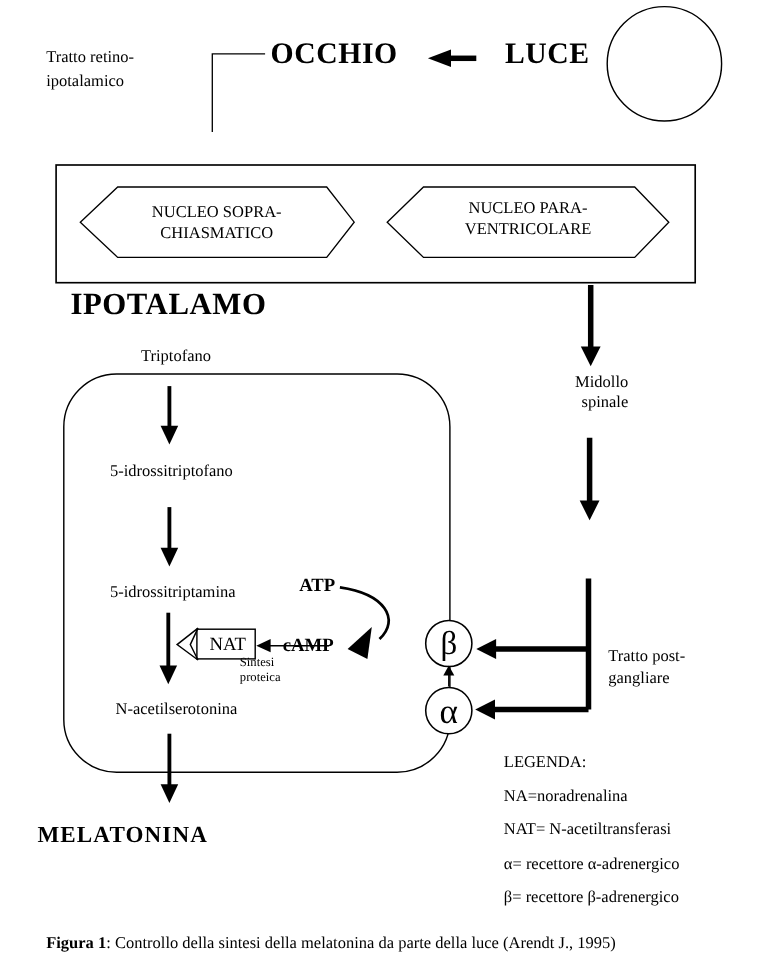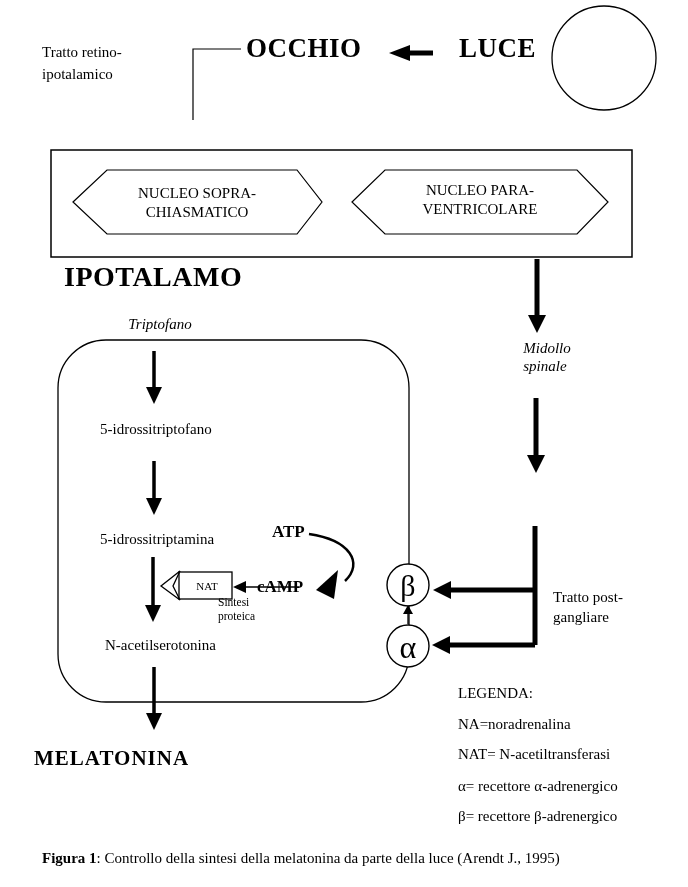--- a/index.html
+++ b/index.html
@@ -4,21 +4,21 @@
 <style>
   html,body{margin:0;padding:0;background:#fff;}
   .stage{
     position:relative;width:688px;height:887px;background:#fff;overflow:hidden;
     font-family:"Liberation Serif","DejaVu Serif",serif;color:#000;
   }
   .layer{position:absolute;left:0;top:0;}
   .t{position:absolute;white-space:nowrap;line-height:1.15;}
   .big{font-size:27px;font-weight:bold;letter-spacing:.5px;}
   .lbl{font-size:15px;}
-  .ctr{transform:translateX(-50%);text-align:left;font-style:italic;}
+  .ctr{transform:translateX(-50%);text-align:right;}
   .mid{transform:translate(-50%,-50%);text-align:center;}
   .bold{font-weight:bold;}
   .small{font-size:11.5px;line-height:1.25;}
   svg{display:block;}
 </style>
 </head>
 <body>
 
 <div class="stage">
 
@@ -126,21 +126,21 @@
     <div>Tratto post-</div>
     <div>gangliare</div>
   </div>
 
   <div class="t lbl ctr" style="left:160px;top:316px;">Triptofano</div>
   <div class="t lbl" style="left:100px;top:421px;">5-idrossitriptofano</div>
   <div class="t lbl" style="left:100px;top:531px;">5-idrossitriptamina</div>
 
   <div class="t bold" style="left:272px;top:522px;font-size:17px;">ATP</div>
   <div class="t bold" style="left:257px;top:577px;font-size:17px;text-align:center;">cAMP</div>
-  <div class="t mid" style="left:207px;top:586px;font-size:11px;">NAT</div>
+  <div class="t mid" style="left:207px;top:586px;font-size:17px;">NAT</div>
 
   <div class="t small" style="left:218px;top:595px;">
     <div>Sintesi</div>
     <div>proteica</div>
   </div>
 
   <div class="t lbl" style="left:105px;top:637px;">N-acetilserotonina</div>
 
   <div class="t" style="left:34px;top:746px;font-size:21px;font-weight:bold;letter-spacing:1px;">MELATONINA</div>
 

